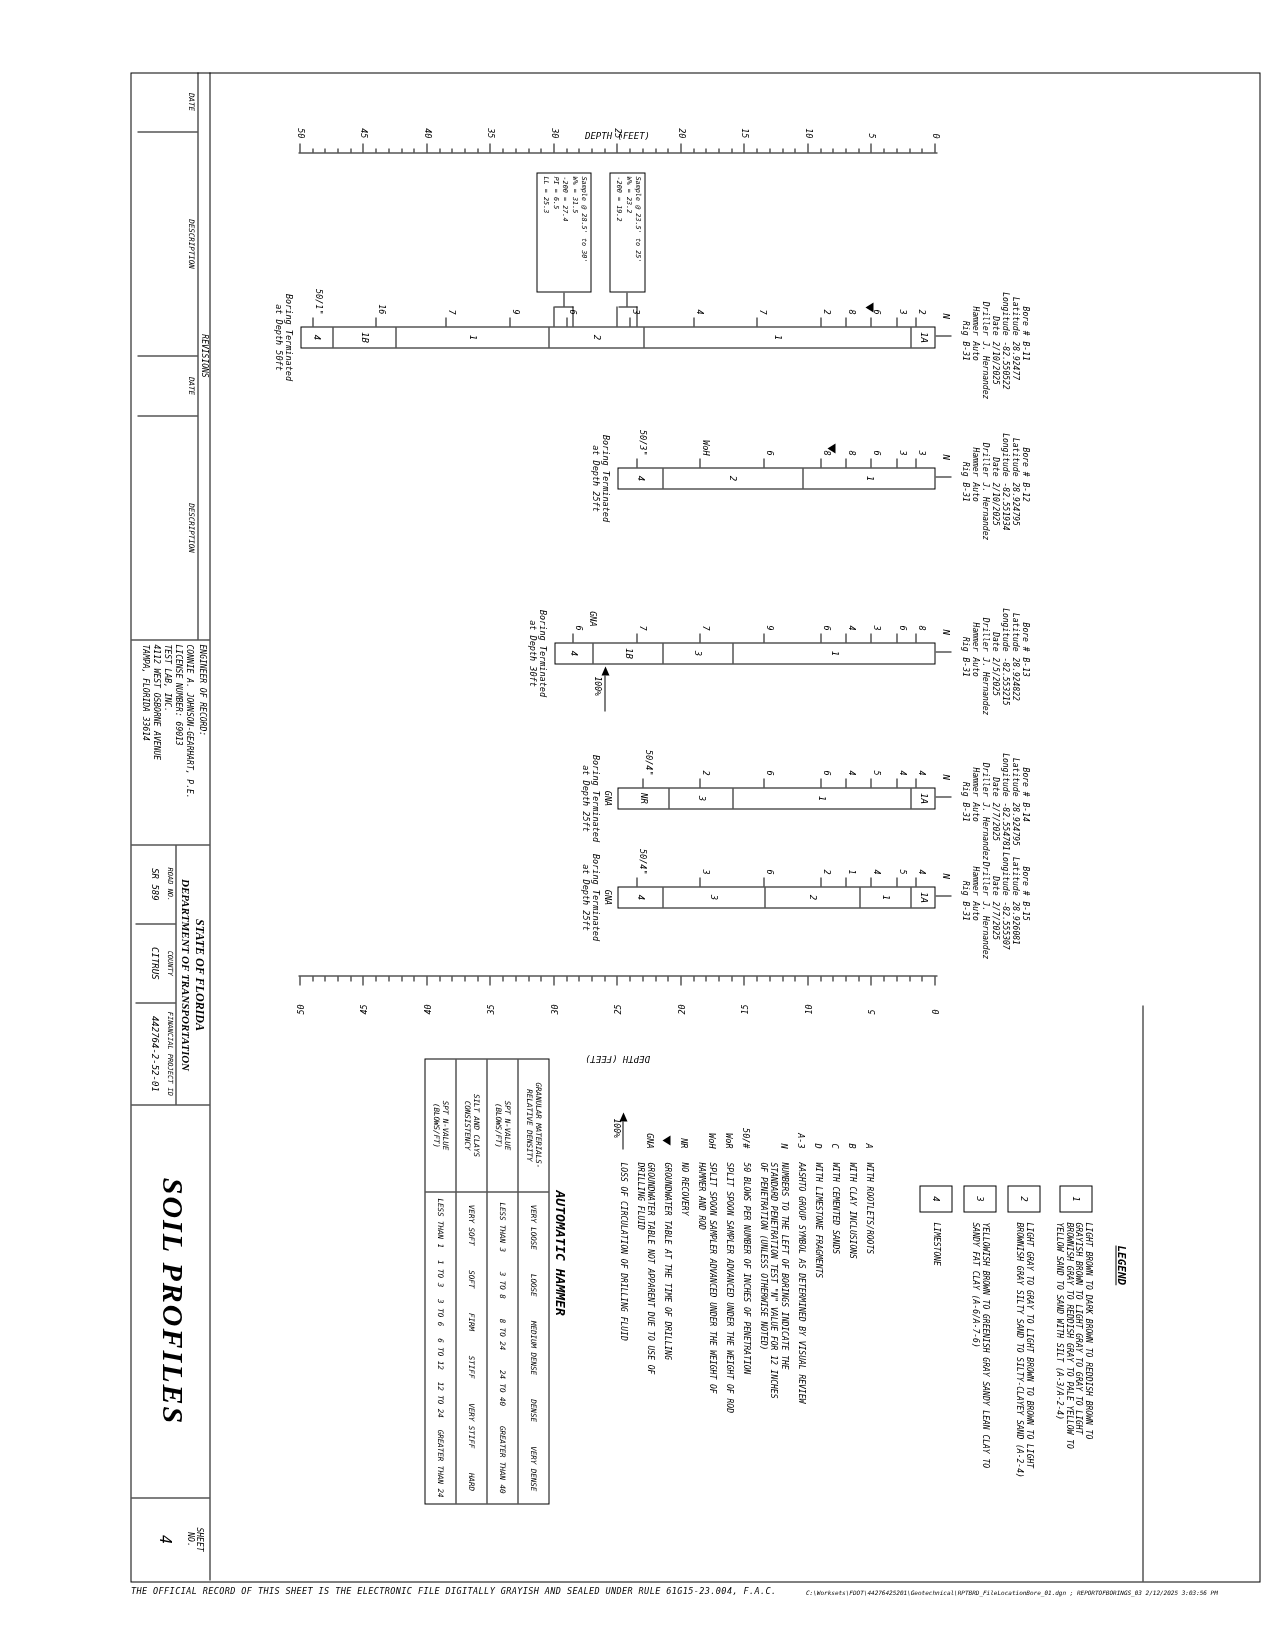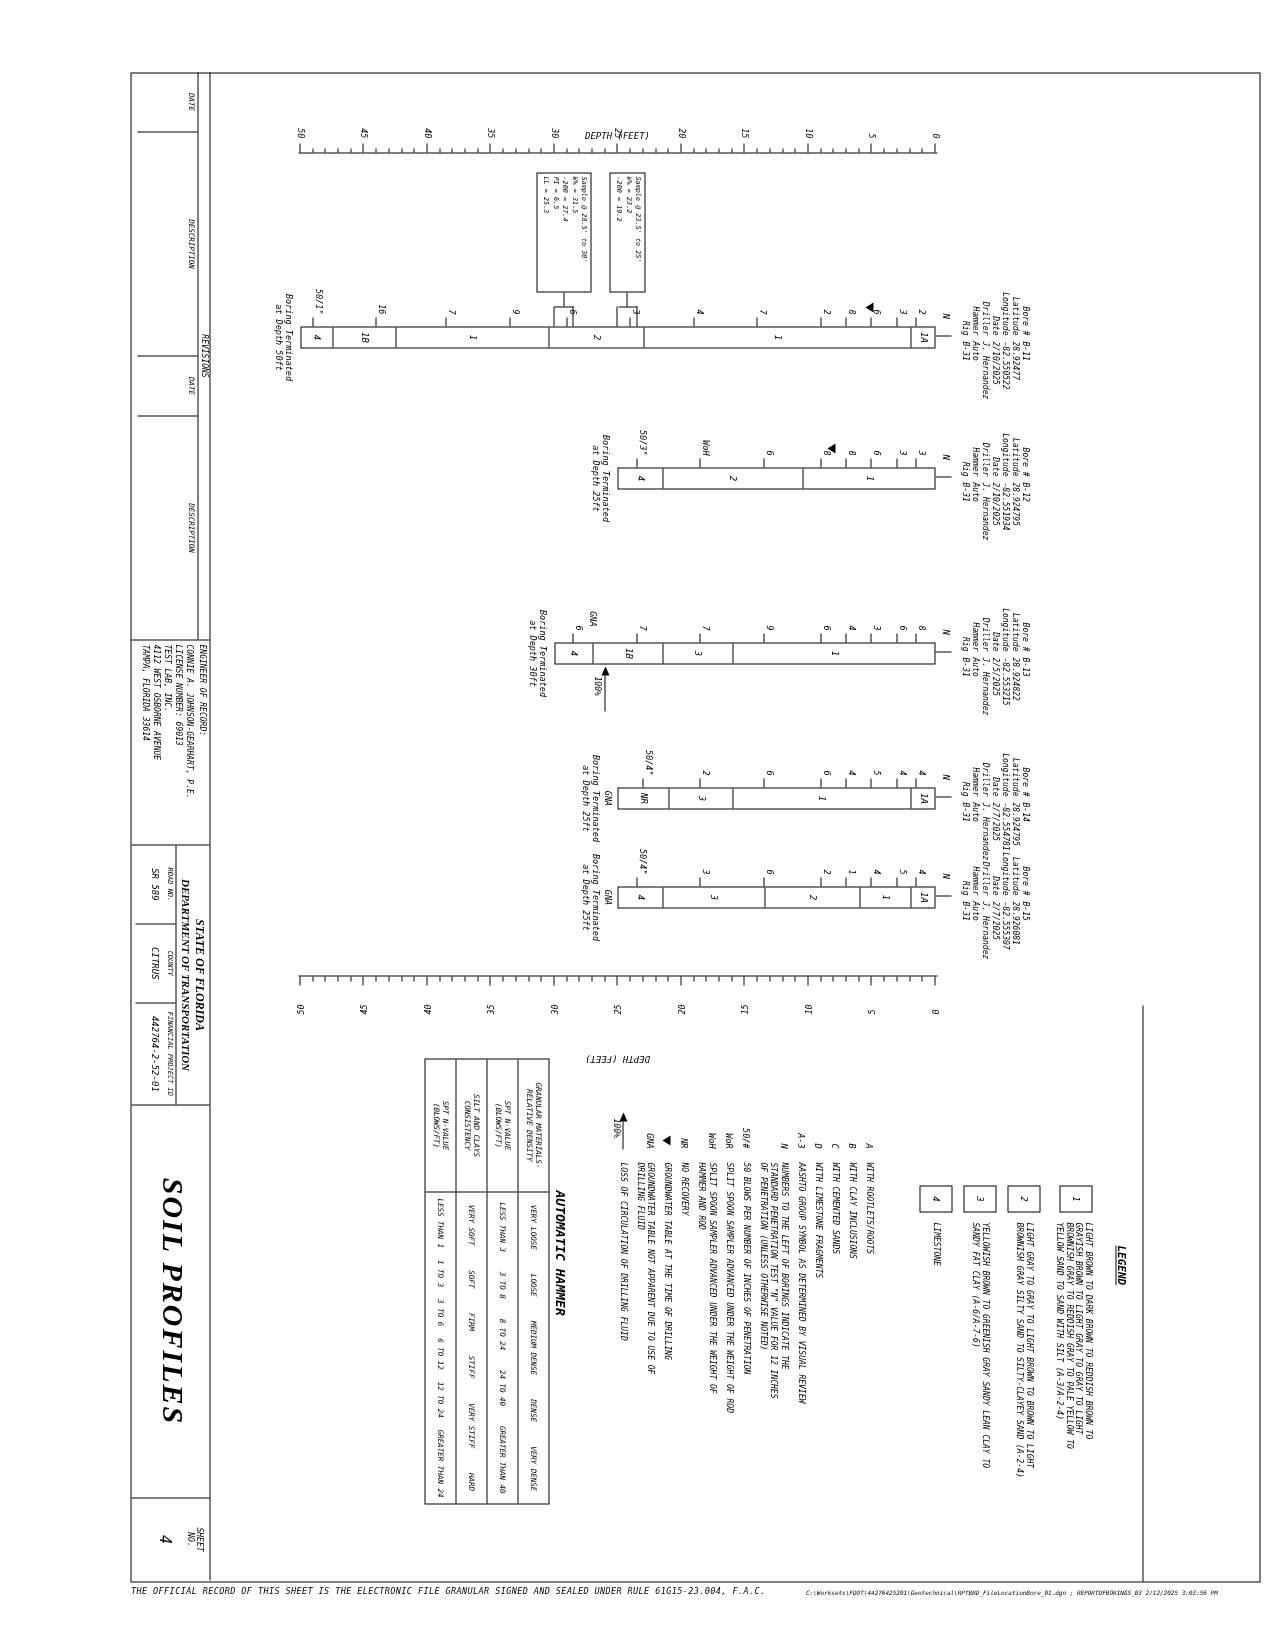--- a/index.html
+++ b/index.html
@@ -561,15 +561,15 @@
         <div class="soil-title">SOIL PROFILES</div>
       </div>
       <div class="sec" style="flex:1;border-right:none;text-align:center;">
         <div class="pre" style="font:italic 8px 'DejaVu Sans Mono',monospace;margin-top:6px;line-height:9px;">SHEET
 NO.</div>
         <div style="font:italic 15px 'DejaVu Sans Mono',monospace;margin-top:12px;">4</div>
       </div>
     </div>
   </div>
 
-  <div class="dis" style="left:131px;top:1586px;">THE OFFICIAL RECORD OF THIS SHEET IS THE ELECTRONIC FILE GRANULAR SIGNED AND SEALED UNDER RULE 61G15-23.004, F.A.C.</div>
+  <div class="dis" style="left:131px;top:1586px;">THE OFFICIAL RECORD OF THIS SHEET IS THE ELECTRONIC FILE DIGITALLY GRAYISH AND SEALED UNDER RULE 61G15-23.004, F.A.C.</div>
   <div class="dis" style="left:806px;top:1589px;font-size:6px;letter-spacing:0;">C:\Worksets\FDOT\44276425201\Geotechnical\RPTBRD_FileLocationBore_01.dgn ; REPORTOFBORINGS_03    2/12/2025 3:03:56 PM</div>
 </div>
 
 </body></html>

